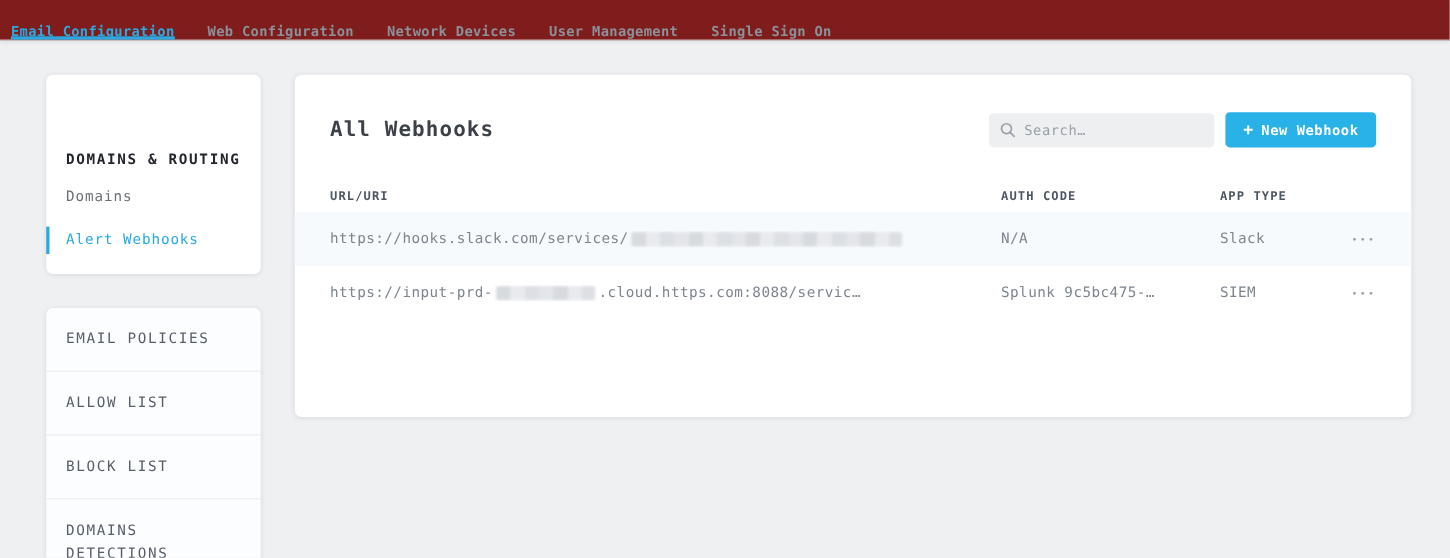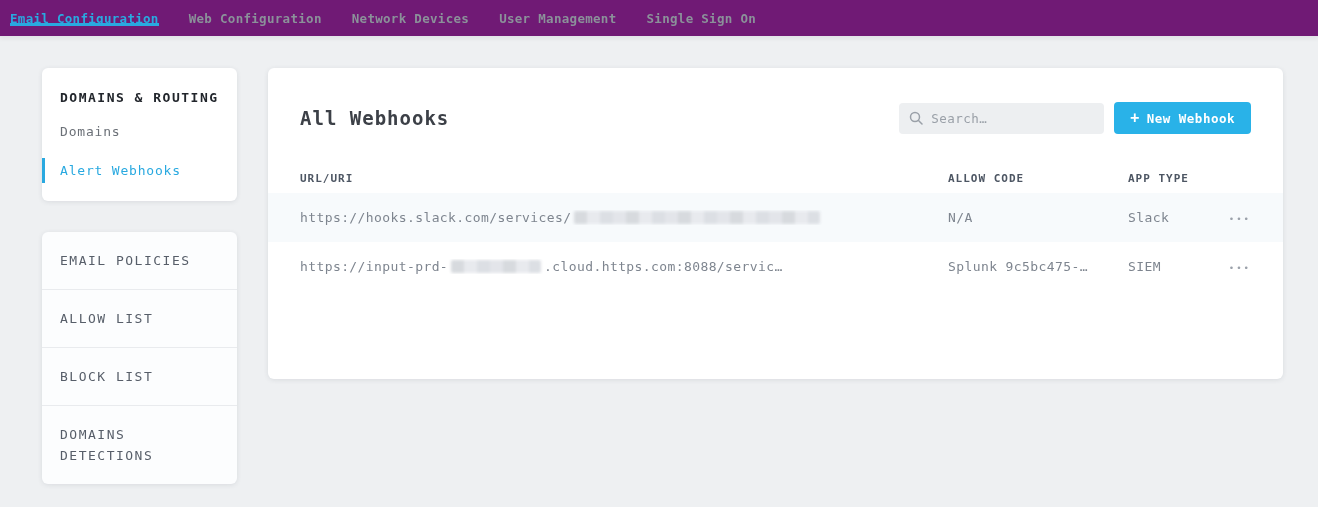--- a/index.html
+++ b/index.html
@@ -6,25 +6,25 @@
   html, body { width: 1318px; height: 507px; }
   body {
     font-family: "DejaVu Sans Mono", "Liberation Mono", monospace;
     background: #eef0f2;
     overflow: hidden;
   }
 
   
   .tabbar {
     height: 37px;
-    background: #701a75;
+    background: #7f1d1d;
     border-bottom: 1px solid #e3e5e9;
     box-shadow: 0 2px 4px rgba(40,50,60,0.06);
     display: flex;
-    align-items: center;
+    align-items: flex-end;
     padding-left: 10px;
     position: relative;
     z-index: 5;
   }
   .tab {
     position: relative;
     display: flex;
     align-items: center;
     margin-right: 30px;
     font-size: 12.5px;
@@ -58,20 +58,21 @@
   
   .sidebar { width: 195px; flex: none; }
   .routing-card { padding: 22px 0 18px; }
   .routing-title {
     padding: 0 18px;
     font-size: 13px;
     font-weight: bold;
     letter-spacing: 1.5px;
     color: #22262c;
     white-space: nowrap;
+    margin-top: 48px;
   }
   .routing-item {
     margin-top: 14px;
     padding: 5px 18px;
     font-size: 13px;
     letter-spacing: 0.8px;
     color: #6b7077;
     border-left: 3px solid transparent;
     padding-left: 15px;
     cursor: pointer;
@@ -156,20 +157,21 @@
     cursor: pointer;
     white-space: nowrap;
   }
   .new-webhook-btn .plus { font-size: 15px; font-weight: bold; }
 
   
   .thead, .trow {
     display: flex;
     align-items: center;
     padding: 0 32px;
+    gap: 19px;
   }
   .thead { margin-top: 30px; height: 29px; }
   .th {
     font-size: 11px;
     font-weight: bold;
     letter-spacing: 1px;
     color: #4d5663;
     white-space: nowrap;
   }
   .col-url  { flex: 1; min-width: 0; }
@@ -251,21 +253,21 @@
       </div>
 
       <button class="new-webhook-btn">
         <span class="plus">+</span>
         <span>New Webhook</span>
       </button>
     </div>
 
     <div class="thead">
       <div class="th col-url">URL/URI</div>
-      <div class="th col-auth">ALLOW CODE</div>
+      <div class="th col-auth">AUTH CODE</div>
       <div class="th col-app">APP TYPE</div>
       <div class="th col-act"></div>
     </div>
 
     <div class="trow alt">
       <div class="col-url url-cell">
         <span>https://hooks.slack.com/services/</span>
         <span class="redacted red-1"></span>
         <span></span>
       </div>

